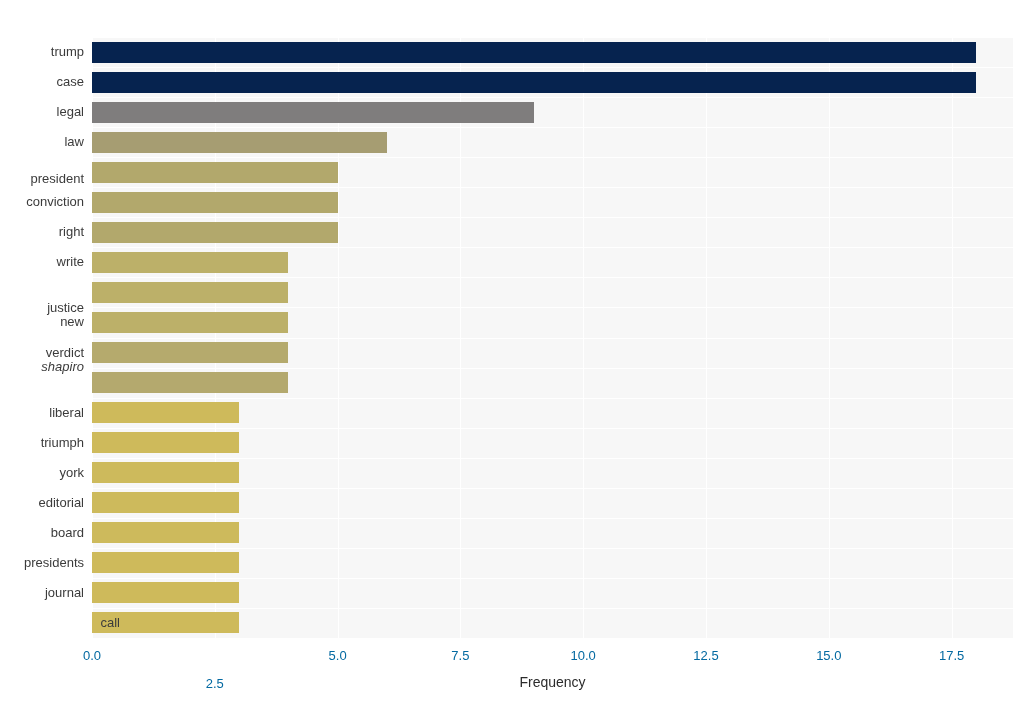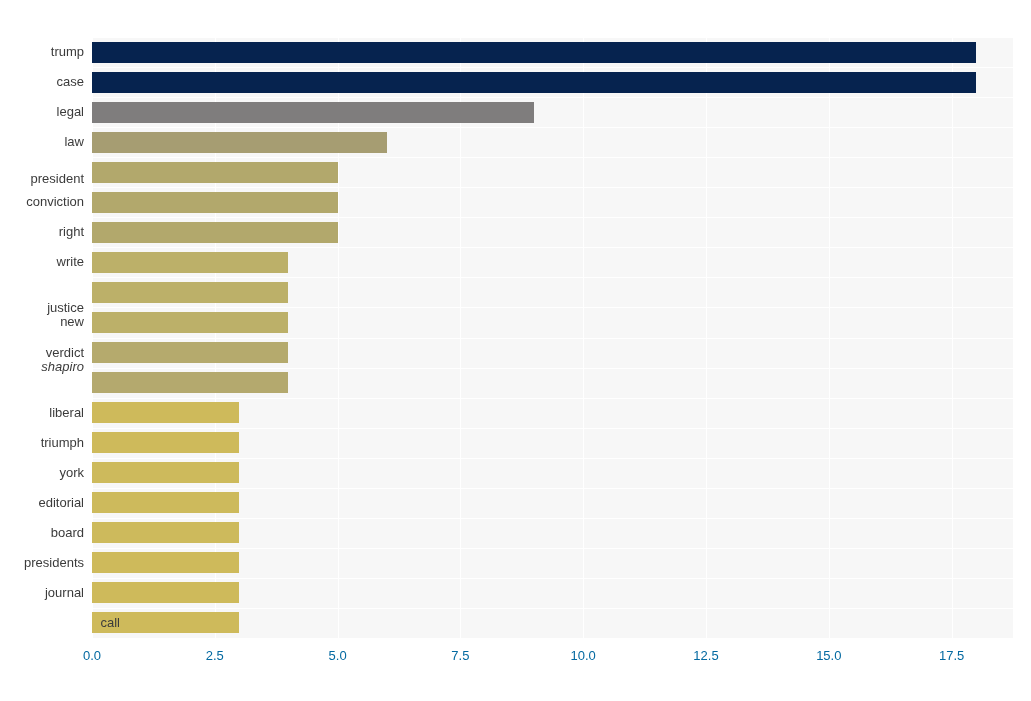--- a/index.html
+++ b/index.html
@@ -168,23 +168,24 @@
       <div class="ytick-label" style="top: 435.675px;">triumph</div>
       <div class="ytick-label" style="top: 465.725px;">york</div>
       <div class="ytick-label" style="top: 495.775px;">editorial</div>
       <div class="ytick-label" style="top: 525.825px;">board</div>
       <div class="ytick-label" style="top: 555.875px;">presidents</div>
       <div class="ytick-label" style="top: 585.925px;">journal</div>
       <div class="ytick-label" style="top: 615.975px; padding-left: 36px;">call</div>
     </div>
   <div id="xtick-layer">
       <div class="xtick-label" style="left: 92px;">0.0</div>
-      <div class="xtick-label" style="left: 214.8px;">2.5</div>
+      <div class="xtick-label" style="left: 214.8px; margin-top: 28px;">2.5</div>
       <div class="xtick-label" style="left: 337.6px;">5.0</div>
       <div class="xtick-label" style="left: 460.4px;">7.5</div>
       <div class="xtick-label" style="left: 583.2px;">10.0</div>
       <div class="xtick-label" style="left: 706px;">12.5</div>
       <div class="xtick-label" style="left: 828.8px;">15.0</div>
       <div class="xtick-label" style="left: 951.6px;">17.5</div>
     </div>
 
+  <div id="xaxis-label">Frequency</div>
 
 </div>
 
 </body></html>

